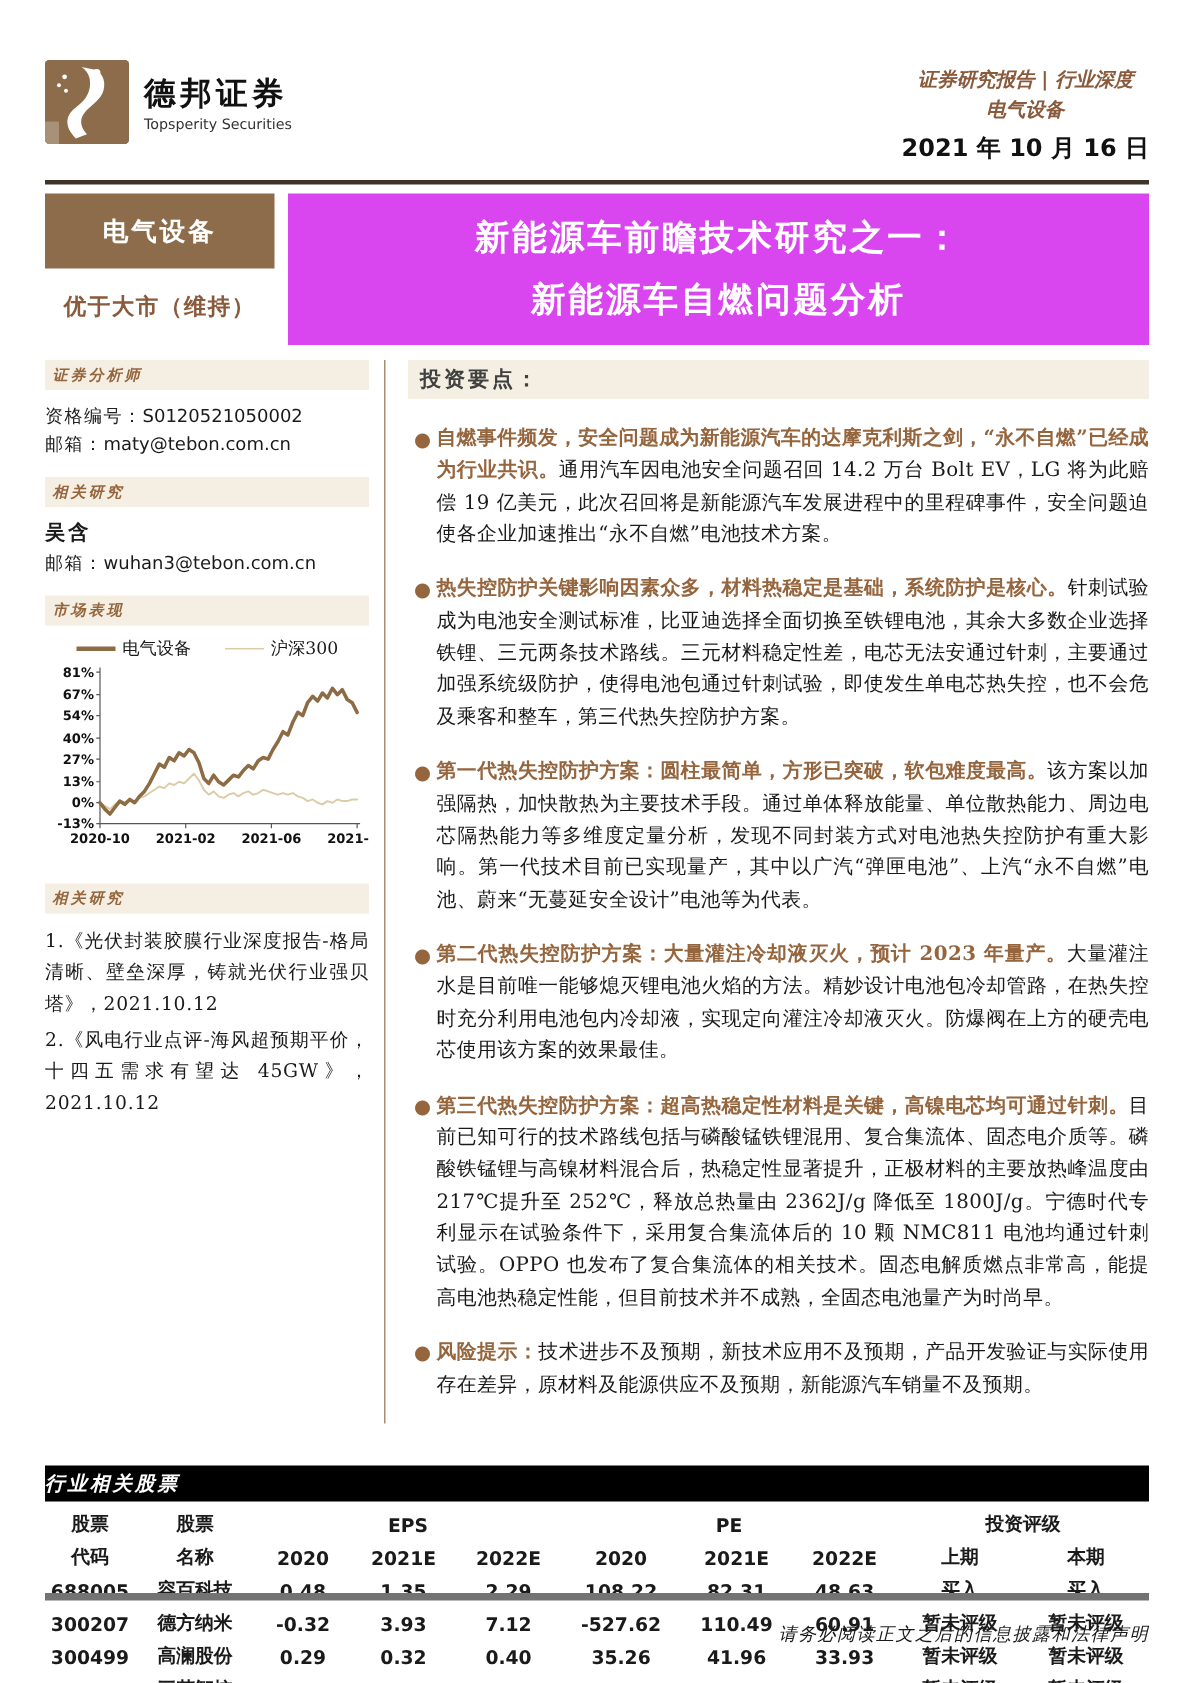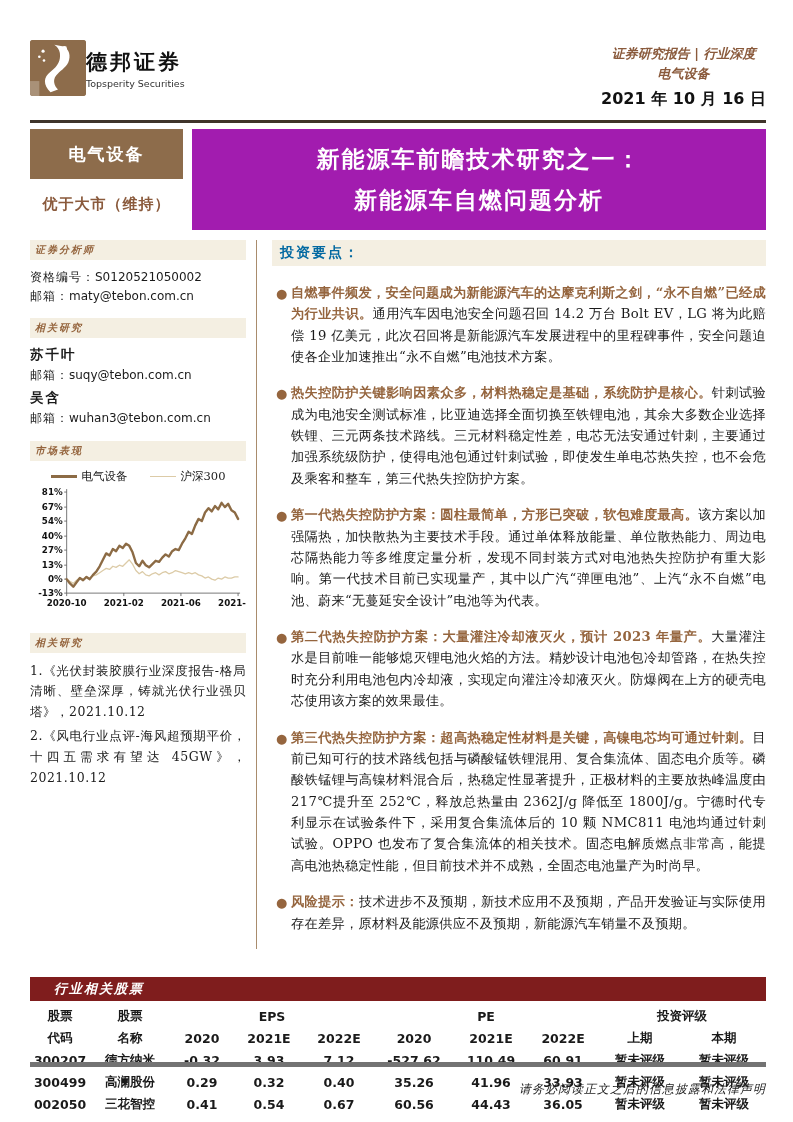--- a/index.html
+++ b/index.html
@@ -6,37 +6,37 @@
   html,body { background:#fff; }
   body {
     width:793px; height:1122px; position:relative;
     font-family:"DejaVu Serif", serif;
     color:#1a1a1a;
   }
   .page { position:absolute; left:30px; right:27px; top:40px; }
 
   
   .hdr { display:flex; justify-content:space-between; align-items:flex-start; padding-bottom:8px; }
-  .brand { display:flex; align-items:center; }
+  .brand { display:flex; align-items:center; gap:10px; }
   .logo { width:56px; height:56px; background:#8D6C4B; border-radius:3px; position:relative; overflow:hidden; }
   .logo svg { width:100%; height:100%; display:block; }
   .brand-names .cn { font-family:"DejaVu Sans", sans-serif; font-size:21px; font-weight:bold; letter-spacing:3px; color:#111; }
   .brand-names .en { font-family:"DejaVu Sans", sans-serif; font-size:9.5px; color:#333; margin-top:2px; }
   .hdr-meta { text-align:center; line-height:1.55; padding-top:4px; }
   .hdr-meta .m1, .hdr-meta .m2 { color:#8a5a3c; font-size:13px; font-weight:bold; font-style:italic; }
   .hdr-meta .m3 { color:#111; font-size:16px; font-weight:600; font-family:"DejaVu Sans", sans-serif; margin-top:3px; }
   .hdr-rule { border-bottom:3px solid #3f342a; }
 
   
   .title-row { display:flex; gap:9px; margin-top:6px; }
   .title-left { width:153px; flex:0 0 auto; }
   .industry-box { background:#8D6C4B; color:#fff; height:50px; display:flex; align-items:center; justify-content:center;
                   font-size:17px; font-weight:bold; letter-spacing:2px; }
   .rating { text-align:center; color:#8a5a3c; font-weight:bold; font-size:15px; margin-top:16px; letter-spacing:1px; }
-  .title-main { flex:1; background:#a21caf; color:#fff; text-align:center; padding:9px 6px;
+  .title-main { flex:1; background:#d946ef; color:#fff; text-align:center; padding:9px 6px;
                 font-size:23px; font-weight:bold; line-height:1.8; letter-spacing:2px; }
 
   
   .cols { display:flex; margin-top:10px; align-items:stretch; }
   .sidebar { width:226px; flex:0 0 auto; padding-right:10px; }
   .main { flex:1; border-left:1px solid #a98c6d; padding-left:15px; }
 
   .sec-bar { background:#F4EFE2; color:#95653E; font-weight:bold; font-style:italic;
              font-size:10px; padding:3px 5px; letter-spacing:2px; margin:12px 0 8px; }
   .sec-bar.first { margin-top:0; }
@@ -48,31 +48,31 @@
 
   .chart-wrap { margin:4px 0 2px; }
   .legend { display:flex; justify-content:center; gap:22px; font-size:11.5px; margin-bottom:2px; align-items:center; }
   .legend .item { display:flex; align-items:center; gap:5px; }
   .legend .swatch { display:inline-block; width:26px; height:0; border-top-style:solid; }
 
   .research { font-size:12.5px; line-height:1.65; text-align:justify; letter-spacing:0.5px; }
   .research .ritem { margin-bottom:4px; }
 
   
-  .points-bar { background:#F4EFE2; color:#0369a1; font-weight:bold; font-size:14px; padding:4px 8px; letter-spacing:2px; }
+  .points-bar { background:#F4EFE2; color:#404040; font-weight:bold; font-size:14px; padding:4px 8px; letter-spacing:2px; }
   .bullets { margin-top:16px; }
   .bullet { position:relative; padding-left:19px; margin-bottom:15px; font-size:13.2px; line-height:1.62;
             text-align:justify; letter-spacing:0.3px; }
   .bullet .dot { position:absolute; left:4px; top:1px; color:#95653E; font-size:13px; }
   .bullet .lead { color:#95653E; font-weight:bold; }
 
   
   .table-sec { margin-top:28px; }
-  .table-bar { background:#7f1d1d; color:#fff; font-weight:bold; font-style:italic; font-size:13px;
-               padding:3px 24px; letter-spacing:2px; }
+  .table-bar { background:#000000; color:#fff; font-weight:bold; font-style:italic; font-size:13px;
+               padding:3px 0; letter-spacing:2px; }
   table.stocks { width:100%; border-collapse:collapse; table-layout:fixed; margin-top:5px;
                  font-family:"DejaVu Sans", sans-serif; font-size:12.5px; font-weight:600; }
   table.stocks th, table.stocks td { text-align:center; padding:2.5px 0; }
   table.stocks th { font-weight:bold; }
 
   
   .footer { position:absolute; left:30px; right:27px; bottom:24px; border-top:5px solid #737373;
             padding-top:14px; text-align:right; font-size:12px; font-style:italic; letter-spacing:1px; }
 
   svg text { font-family:"DejaVu Sans", sans-serif; }
@@ -124,26 +124,20 @@
     <div class="sidebar">
       <div class="sec-bar first">证券分析师</div>
       <div class="kv">
         <span class="lab">资格编号：</span><span class="val">S0120521050002</span>
       </div>
       <div class="kv">
         <span class="lab">邮箱：</span><span class="val">maty@tebon.com.cn</span>
       </div>
 
       <div class="sec-bar">相关研究</div>
-      <div>
-        <div class="person-name">苏千叶</div>
-        <div class="kv">
-          <span class="lab">邮箱：</span><span class="val">suqy@tebon.com.cn</span>
-        </div>
-      </div>
       <div>
         <div class="person-name">吴含</div>
         <div class="kv">
           <span class="lab">邮箱：</span><span class="val">wuhan3@tebon.com.cn</span>
         </div>
       </div>
 
       <div class="sec-bar">市场表现</div>
       <div class="chart-wrap">
         <div class="legend">
@@ -253,20 +247,32 @@
           <th>2022E</th>
           <th>2020</th>
           <th>2021E</th>
           <th>2022E</th>
           <th>上期</th>
           <th>本期</th>
         </tr>
       </thead>
       <tbody id="stock-rows">
           <tr>
+            <td>688005</td>
+            <td>容百科技</td>
+            <td>0.48</td>
+            <td>1.35</td>
+            <td>2.29</td>
+            <td>108.22</td>
+            <td>82.31</td>
+            <td>48.63</td>
+            <td>买入</td>
+            <td>买入</td>
+          </tr>
+          <tr>
             <td>300207</td>
             <td>德方纳米</td>
             <td>-0.32</td>
             <td>3.93</td>
             <td>7.12</td>
             <td>-527.62</td>
             <td>110.49</td>
             <td>60.91</td>
             <td>暂未评级</td>
             <td>暂未评级</td>

